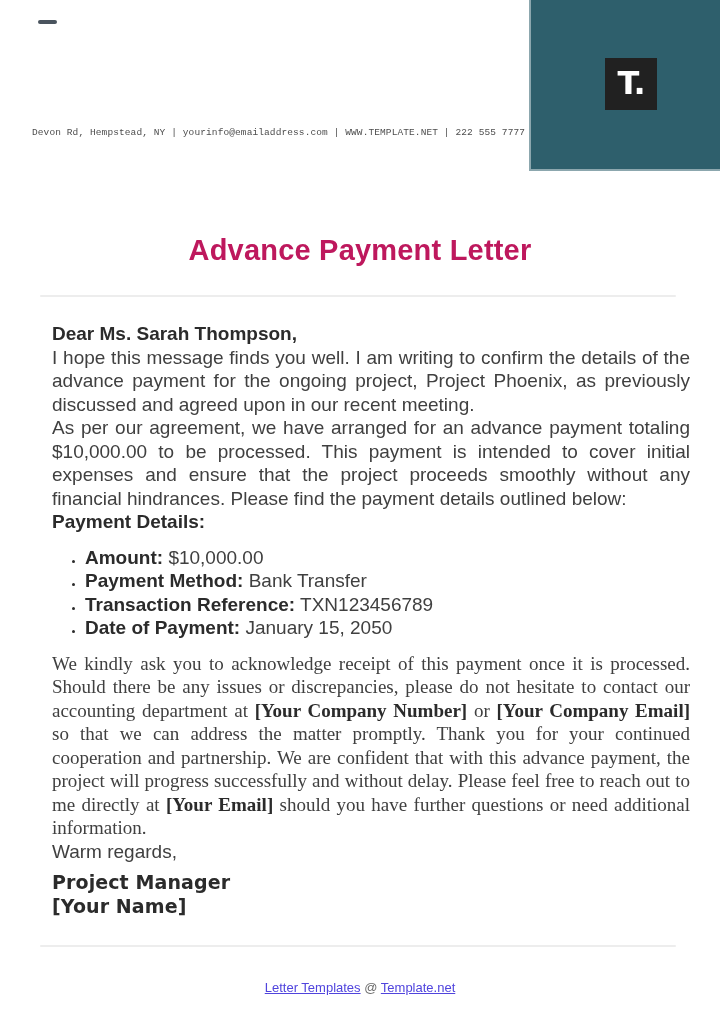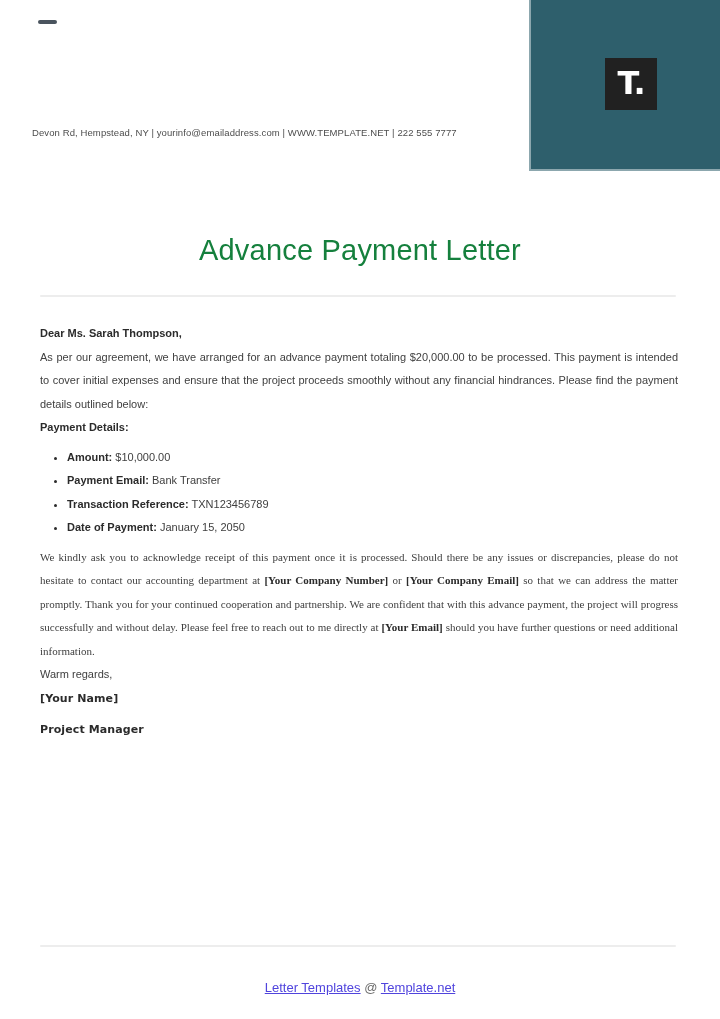--- a/index.html
+++ b/index.html
@@ -19,37 +19,37 @@
   }
   .logo-square {
     position:absolute; left:74px; top:58px; width:52px; height:52px;
     background:#212121; display:flex; align-items:center; justify-content:center;
   }
   .logo-text {
     color:#ffffff; font-family:"DejaVu Sans", sans-serif; font-weight:bold;
     font-size:32px; line-height:1; letter-spacing:-1px; padding-bottom:3px;
   }
   .contact-line {
-    position:absolute; left:32px; top:127px; font-family:Liberation Sans, sans-serif;
+    position:absolute; left:32px; top:127px; font-family:Liberation Mono, monospace;
     font-size:9.5px; color:#4d4d4d; letter-spacing:0.1px; white-space:nowrap;
   }
   .doc-title {
     position:absolute; top:234px; left:0; width:100%; text-align:center;
-    font-size:29px; font-weight:normal; color:#15803d; letter-spacing:0.2px;
+    font-size:29px; font-weight:bold; color:#be185d; letter-spacing:0.2px;
   }
   .rule { position:absolute; left:40px; width:636px; height:2px; background:#ededed; border-radius:1px; }
   .rule-title  { top:295px; }
   .rule-footer { top:945px; }
   .letter-body {
-    position:absolute; left:40px; top:322px; width:638px;
-    font-size:11px; line-height:23.5px; text-align:justify; color:#404040;
+    position:absolute; left:52px; top:322px; width:638px;
+    font-size:19px; line-height:23.5px; text-align:justify; color:#404040;
   }
   .letter-body p { margin:0; }
   .b { font-weight:bold; color:#2b2b2b; }
-  ul.details { margin:6px; padding-left:21px; list-style:disc; }
+  ul.details { margin:12px; padding-left:21px; list-style:disc; }
   ul.details li::marker { color:#2b2b2b; font-size:11px; }
   .para-closing { margin-top:13px;font-family:Liberation Serif, serif; }
   .sig {
     font-family:"DejaVu Sans", sans-serif; font-weight:bold; color:#2b2b2b;
     text-align:left; letter-spacing:0.1px;
   }
   .sig-spaced { margin-top:8px !important; }
   .footer-line {
     position:absolute; top:980px; left:0; width:100%; text-align:center;
     font-size:13px; color:#6b6b6b;
@@ -71,39 +71,40 @@
 
   <div class="contact-line">Devon Rd, Hempstead, NY | yourinfo@emailaddress.com | WWW.TEMPLATE.NET | 222 555 7777</div>
 
   <div class="doc-title">Advance Payment Letter</div>
 
   <div class="rule rule-title"></div>
 
   <div class="letter-body">
     <p class="b">Dear Ms. Sarah Thompson,</p>
 
+    <p>I hope this message finds you well. I am writing to confirm the details of the advance payment for the ongoing project, Project Phoenix, as previously discussed and agreed upon in our recent meeting.</p>
 
-    <p>As per our agreement, we have arranged for an advance payment totaling $20,000.00 to be processed. This payment is intended to cover initial expenses and ensure that the project proceeds smoothly without any financial hindrances. Please find the payment details outlined below:</p>
+    <p>As per our agreement, we have arranged for an advance payment totaling $10,000.00 to be processed. This payment is intended to cover initial expenses and ensure that the project proceeds smoothly without any financial hindrances. Please find the payment details outlined below:</p>
 
     <p class="b">Payment Details:</p>
 
     <ul class="details">
       <li><span class="b">Amount:</span> <span>$10,000.00</span></li>
-      <li><span class="b">Payment Email:</span> <span>Bank Transfer</span></li>
+      <li><span class="b">Payment Method:</span> <span>Bank Transfer</span></li>
       <li><span class="b">Transaction Reference:</span> <span>TXN123456789</span></li>
       <li><span class="b">Date of Payment:</span> <span>January 15, 2050</span></li>
     </ul>
 
     <p class="para-closing"><span>We kindly ask you to acknowledge receipt of this payment once it is processed. Should there be any issues or discrepancies, please do not hesitate to contact our accounting department at </span><span class="b">[Your Company Number]</span><span> or </span><span class="b">[Your Company Email]</span><span> so that we can address the matter promptly. Thank you for your continued cooperation and partnership. We are confident that with this advance payment, the project will progress successfully and without delay. Please feel free to reach out to me directly at </span><span class="b">[Your Email]</span><span> should you have further questions or need additional information.</span></p>
 
     <p>Warm regards,</p>
 
+    <p class="sig sig-spaced">Project Manager</p>
+
     <p class="sig">[Your Name]</p>
-
-    <p class="sig sig-spaced">Project Manager</p>
 
   </div>
 
   <div class="rule rule-footer"></div>
 
   <div class="footer-line">
     <a>Letter Templates</a>
     <span>@</span>
     <a>Template.net</a>
   </div>

